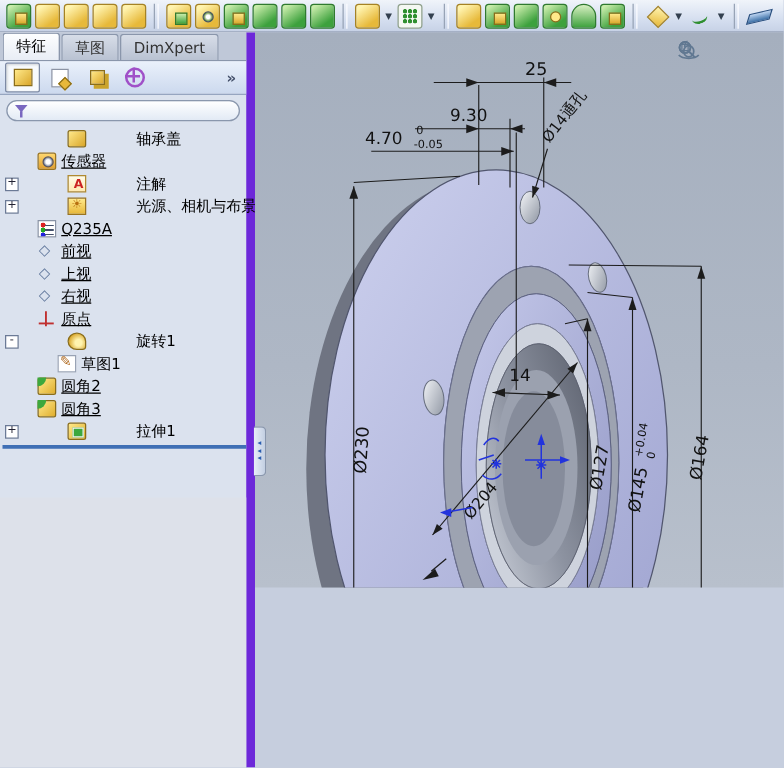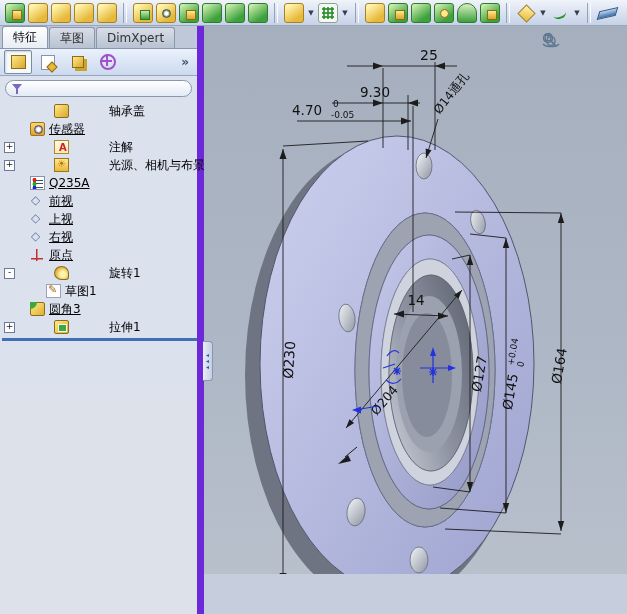--- a/index.html
+++ b/index.html
@@ -93,21 +93,21 @@
   .ti-extrude{background:linear-gradient(135deg,#ffe98a,#e0ae2e);border:1px solid #8a6d1a;border-radius:2px;}
   .ti-extrude::after{content:"";position:absolute;left:3px;top:3px;width:7px;height:6px;background:#3da83d;border:1px solid #f2f2f2;}
   .splitter-line{height:3px;background:#3f6fb5;margin-top:2px;}
   .panel-bottom{position:absolute;left:0;right:0;bottom:0;top:372px;background:#dde1ea;}
   .panel-handle{position:absolute;left:203px;top:341px;width:9px;height:38px;z-index:5;
     background:linear-gradient(90deg,#e8eef8,#c3cfe2);border:1px solid #8a97ad;border-left:none;border-radius:0 4px 4px 0;
     display:flex;align-items:center;justify-content:center;}
   .panel-handle::after{content:"◂\A◂\A◂";white-space:pre;font-size:6px;line-height:6px;color:#2a5db0;}
 
   
-  .graphics{position:absolute;left:204px;top:26px;width:423px;height:548px;background:linear-gradient(180deg,#a5afbe,#aeb7c5 60%,#b8c0cc);overflow:hidden;}
+  .graphics{position:absolute;left:204px;top:26px;width:423px;height:444px;background:linear-gradient(180deg,#a5afbe,#aeb7c5 60%,#b8c0cc);overflow:hidden;}
   .graphics svg{position:absolute;left:0;top:1px;}
   .view-tools{position:absolute;right:8px;top:5px;display:flex;gap:6px;opacity:.7;}
   .vt{width:22px;height:20px;display:flex;align-items:center;justify-content:center;}
 </style>
 </head>
 <body>
 
 <div class="window">
 
   <div class="toolbar">
@@ -217,20 +217,25 @@
       </div>
       <div class="trow lv0">
         <span class="exp">-</span>
         <span class="ti ti-revolve"></span>
         <span>旋转1</span>
       </div>
       <div class="trow lv2">
         <span class="exp none"></span>
         <span class="ti ti-sketch"></span>
         <span>草图1</span>
+      </div>
+      <div class="trow lv1">
+        <span class="exp none"></span>
+        <span class="ti ti-fillet"></span>
+        <span>圆角2</span>
       </div>
       <div class="trow lv1">
         <span class="exp none"></span>
         <span class="ti ti-fillet"></span>
         <span>圆角3</span>
       </div>
       <div class="trow lv0">
         <span class="exp">+</span>
         <span class="ti ti-extrude"></span>
         <span>拉伸1</span>

